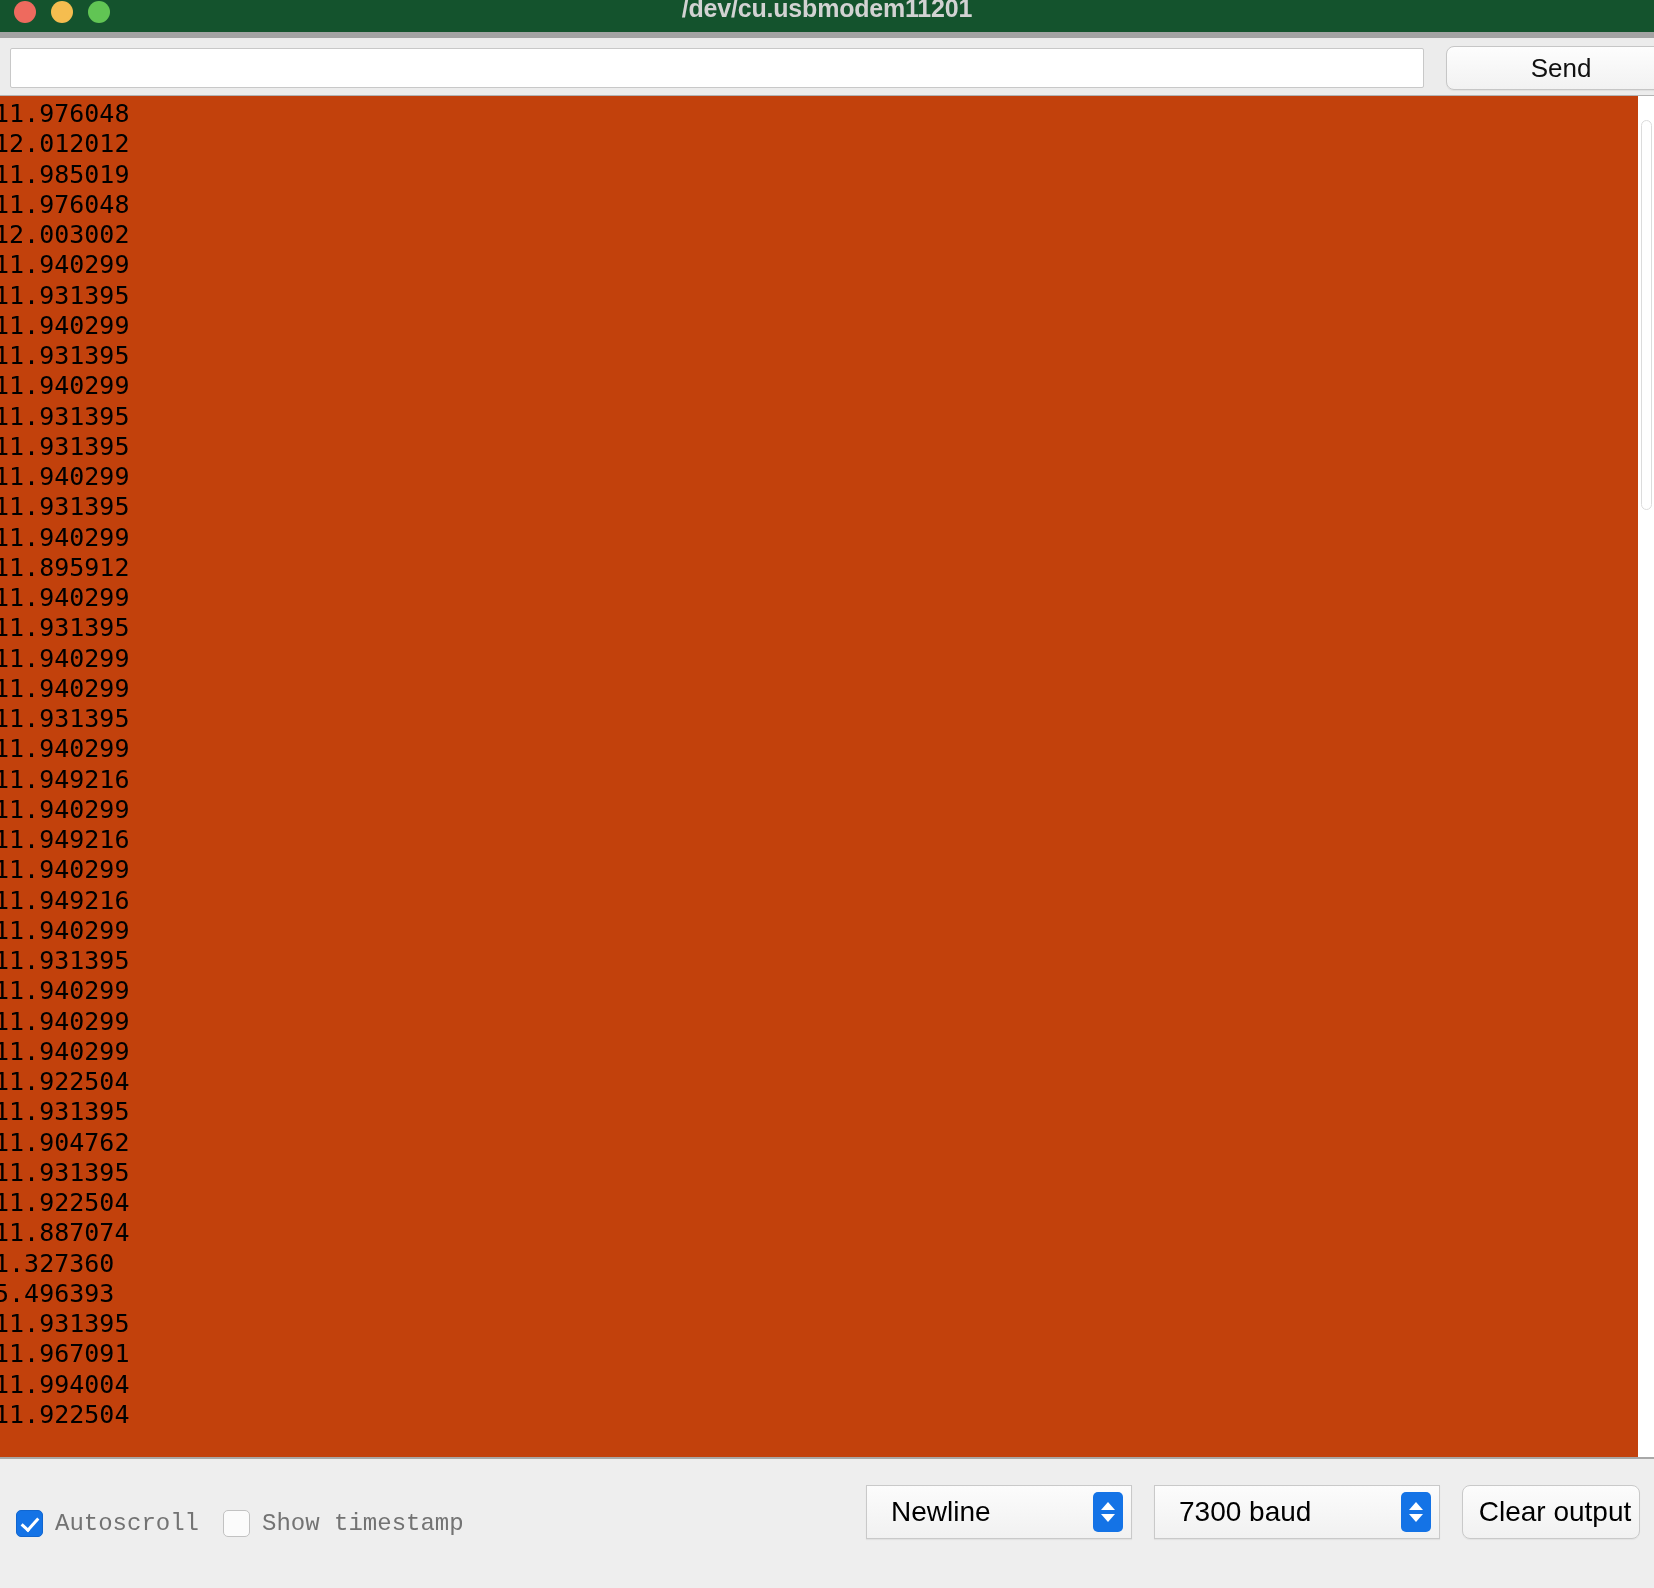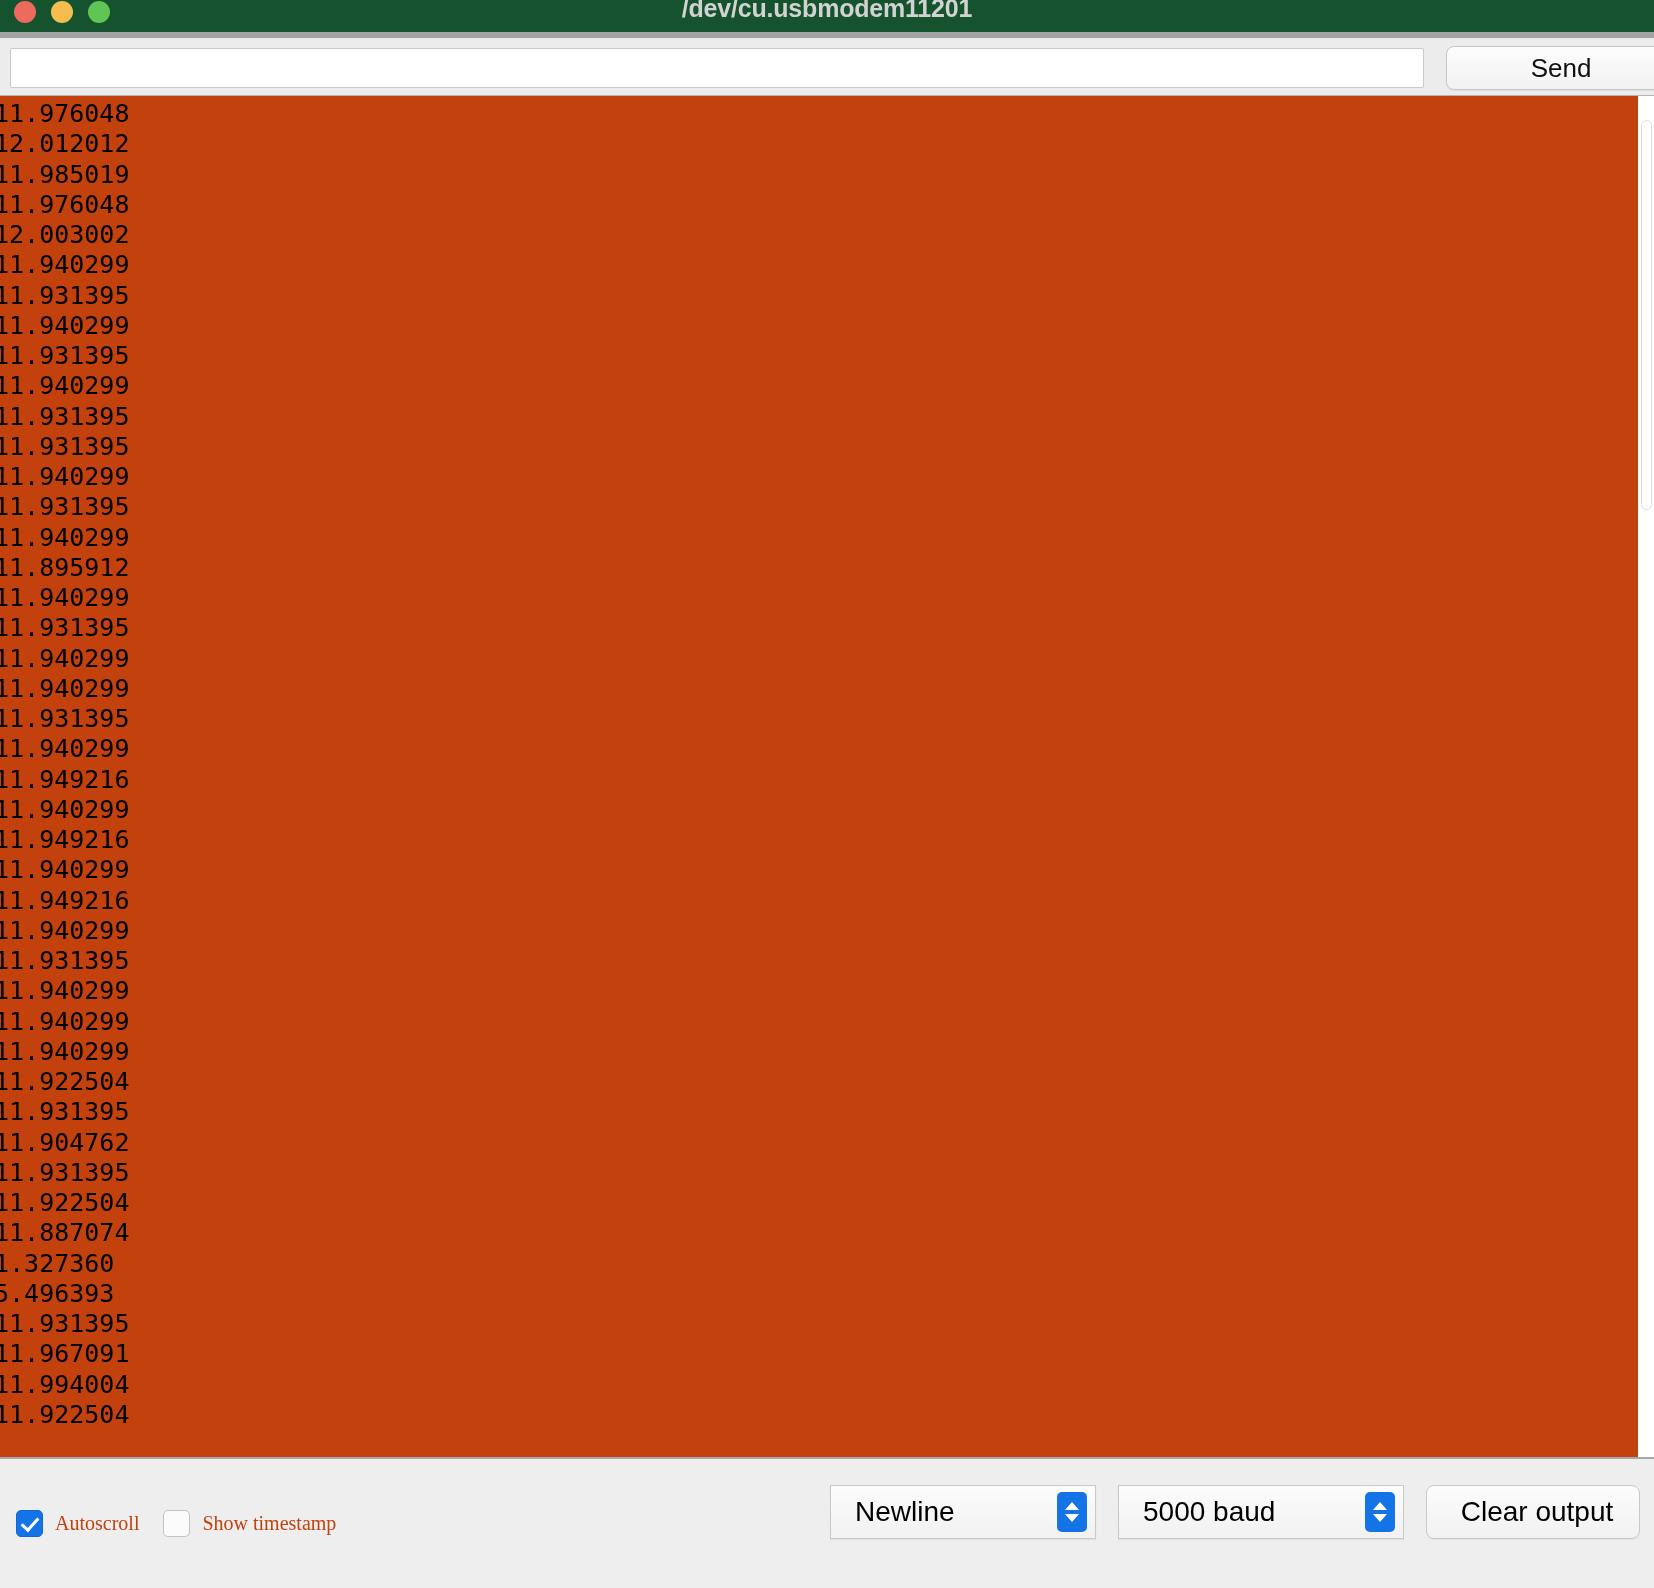--- a/index.html
+++ b/index.html
@@ -203,23 +203,23 @@
     position: absolute;
     left: 8px;
     top: 3px;
     width: 7px;
     height: 14px;
     border: solid #ffffff;
     border-width: 0 3px 3px 0;
     transform: rotate(42deg);
   }
   .check-label {
-    font-size: 20px;
-    color: #c2410c;
-    font-family: Liberation Serif, serif;
+    font-size: 24px;
+    color: #737373;
+    font-family: Liberation Mono, monospace;
     white-space: nowrap;
   }
 
   #toolbar-right {
     position: absolute;
     right: 14px;
     top: 26px;
     display: flex;
     align-items: center;
     gap: 22px;
@@ -262,21 +262,21 @@
   .stepper .arrow {
     width: 0;
     height: 0;
     border-left: 7px solid transparent;
     border-right: 7px solid transparent;
   }
   .stepper .up   { border-bottom: 8px solid #ffffff; }
   .stepper .down { border-top: 8px solid #ffffff; }
 
   #clear-button {
-    width: 214px;
+    width: 178px;
     height: 54px;
     background: linear-gradient(#fcfcfc, #f1f1f1);
     border: 1px solid #c9c9c9;
     border-radius: 8px;
     box-sizing: border-box;
     font-size: 28px;
     color: #000000;
     font-family: "Liberation Sans", sans-serif;
     text-align: center;
     line-height: 52px;
@@ -373,21 +373,21 @@
 
       <div class="popup" id="mode-popup">
         <span class="popup-label">Newline</span>
         <span class="stepper">
           <span class="arrow up"></span>
           <span class="arrow down"></span>
         </span>
       </div>
 
       <div class="popup" id="baud-popup">
-        <span class="popup-label">5000 baud</span>
+        <span class="popup-label">7300 baud</span>
         <span class="stepper">
           <span class="arrow up"></span>
           <span class="arrow down"></span>
         </span>
       </div>
 
       <div id="clear-button">Clear output</div>
     </div>
   </div>
 </div>

